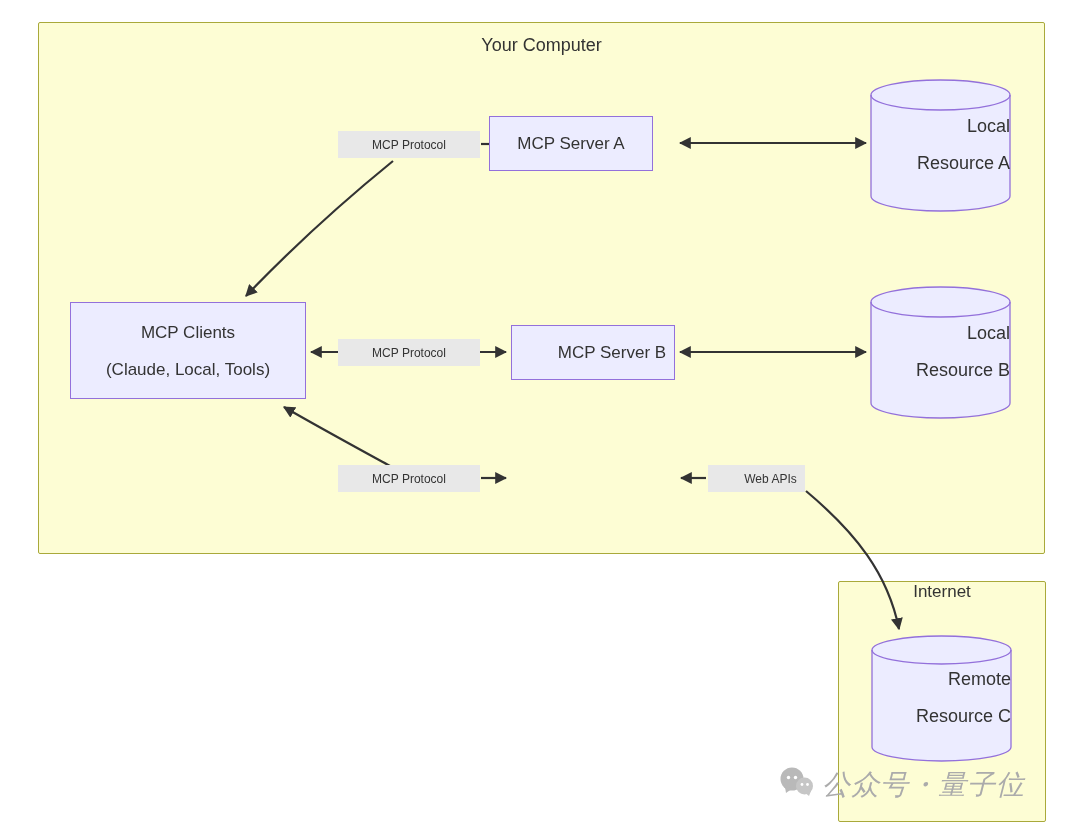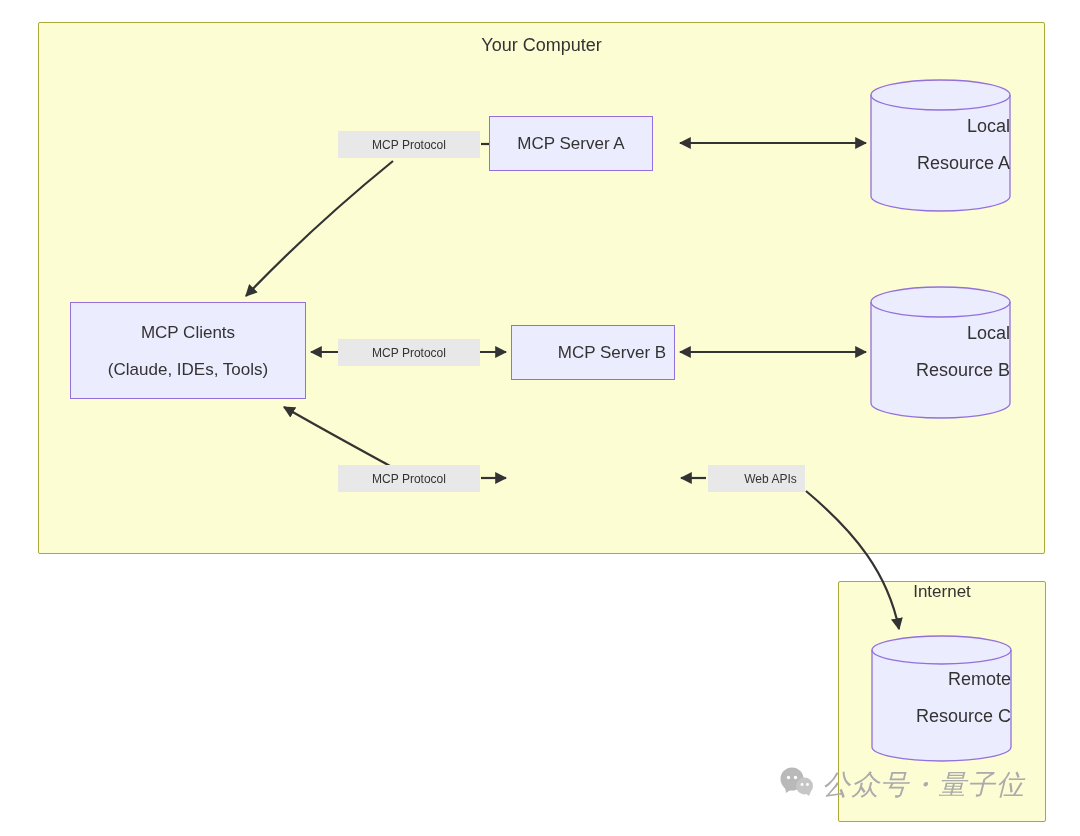--- a/index.html
+++ b/index.html
@@ -122,21 +122,21 @@
       <path class="cyl-lid" d="M 871 302 A 69.5 15 0 0 0 1010 302"></path>
     </g>
     <g>
       <path class="cyl" d="M 872 650 A 69.5 14 0 0 1 1011 650 L 1011 747 A 69.5 14 0 0 1 872 747 Z"></path>
       <path class="cyl-lid" d="M 872 650 A 69.5 14 0 0 0 1011 650"></path>
     </g>
   </svg>
 
   <div class="node node-clients">
     <span>MCP Clients</span>
-    <span>(Claude, IDEs, Tools)</span>
+    <span>(Claude, Local, Tools)</span>
   </div>
   <div class="node node-server-a">
     <span>MCP Server A</span>
   </div>
   <div class="node node-server-b">
     <span>MCP Server B</span>
   </div>
 
   <div class="edge-label label-protocol-a">MCP Protocol</div>
   <div class="edge-label label-protocol-b">MCP Protocol</div>

